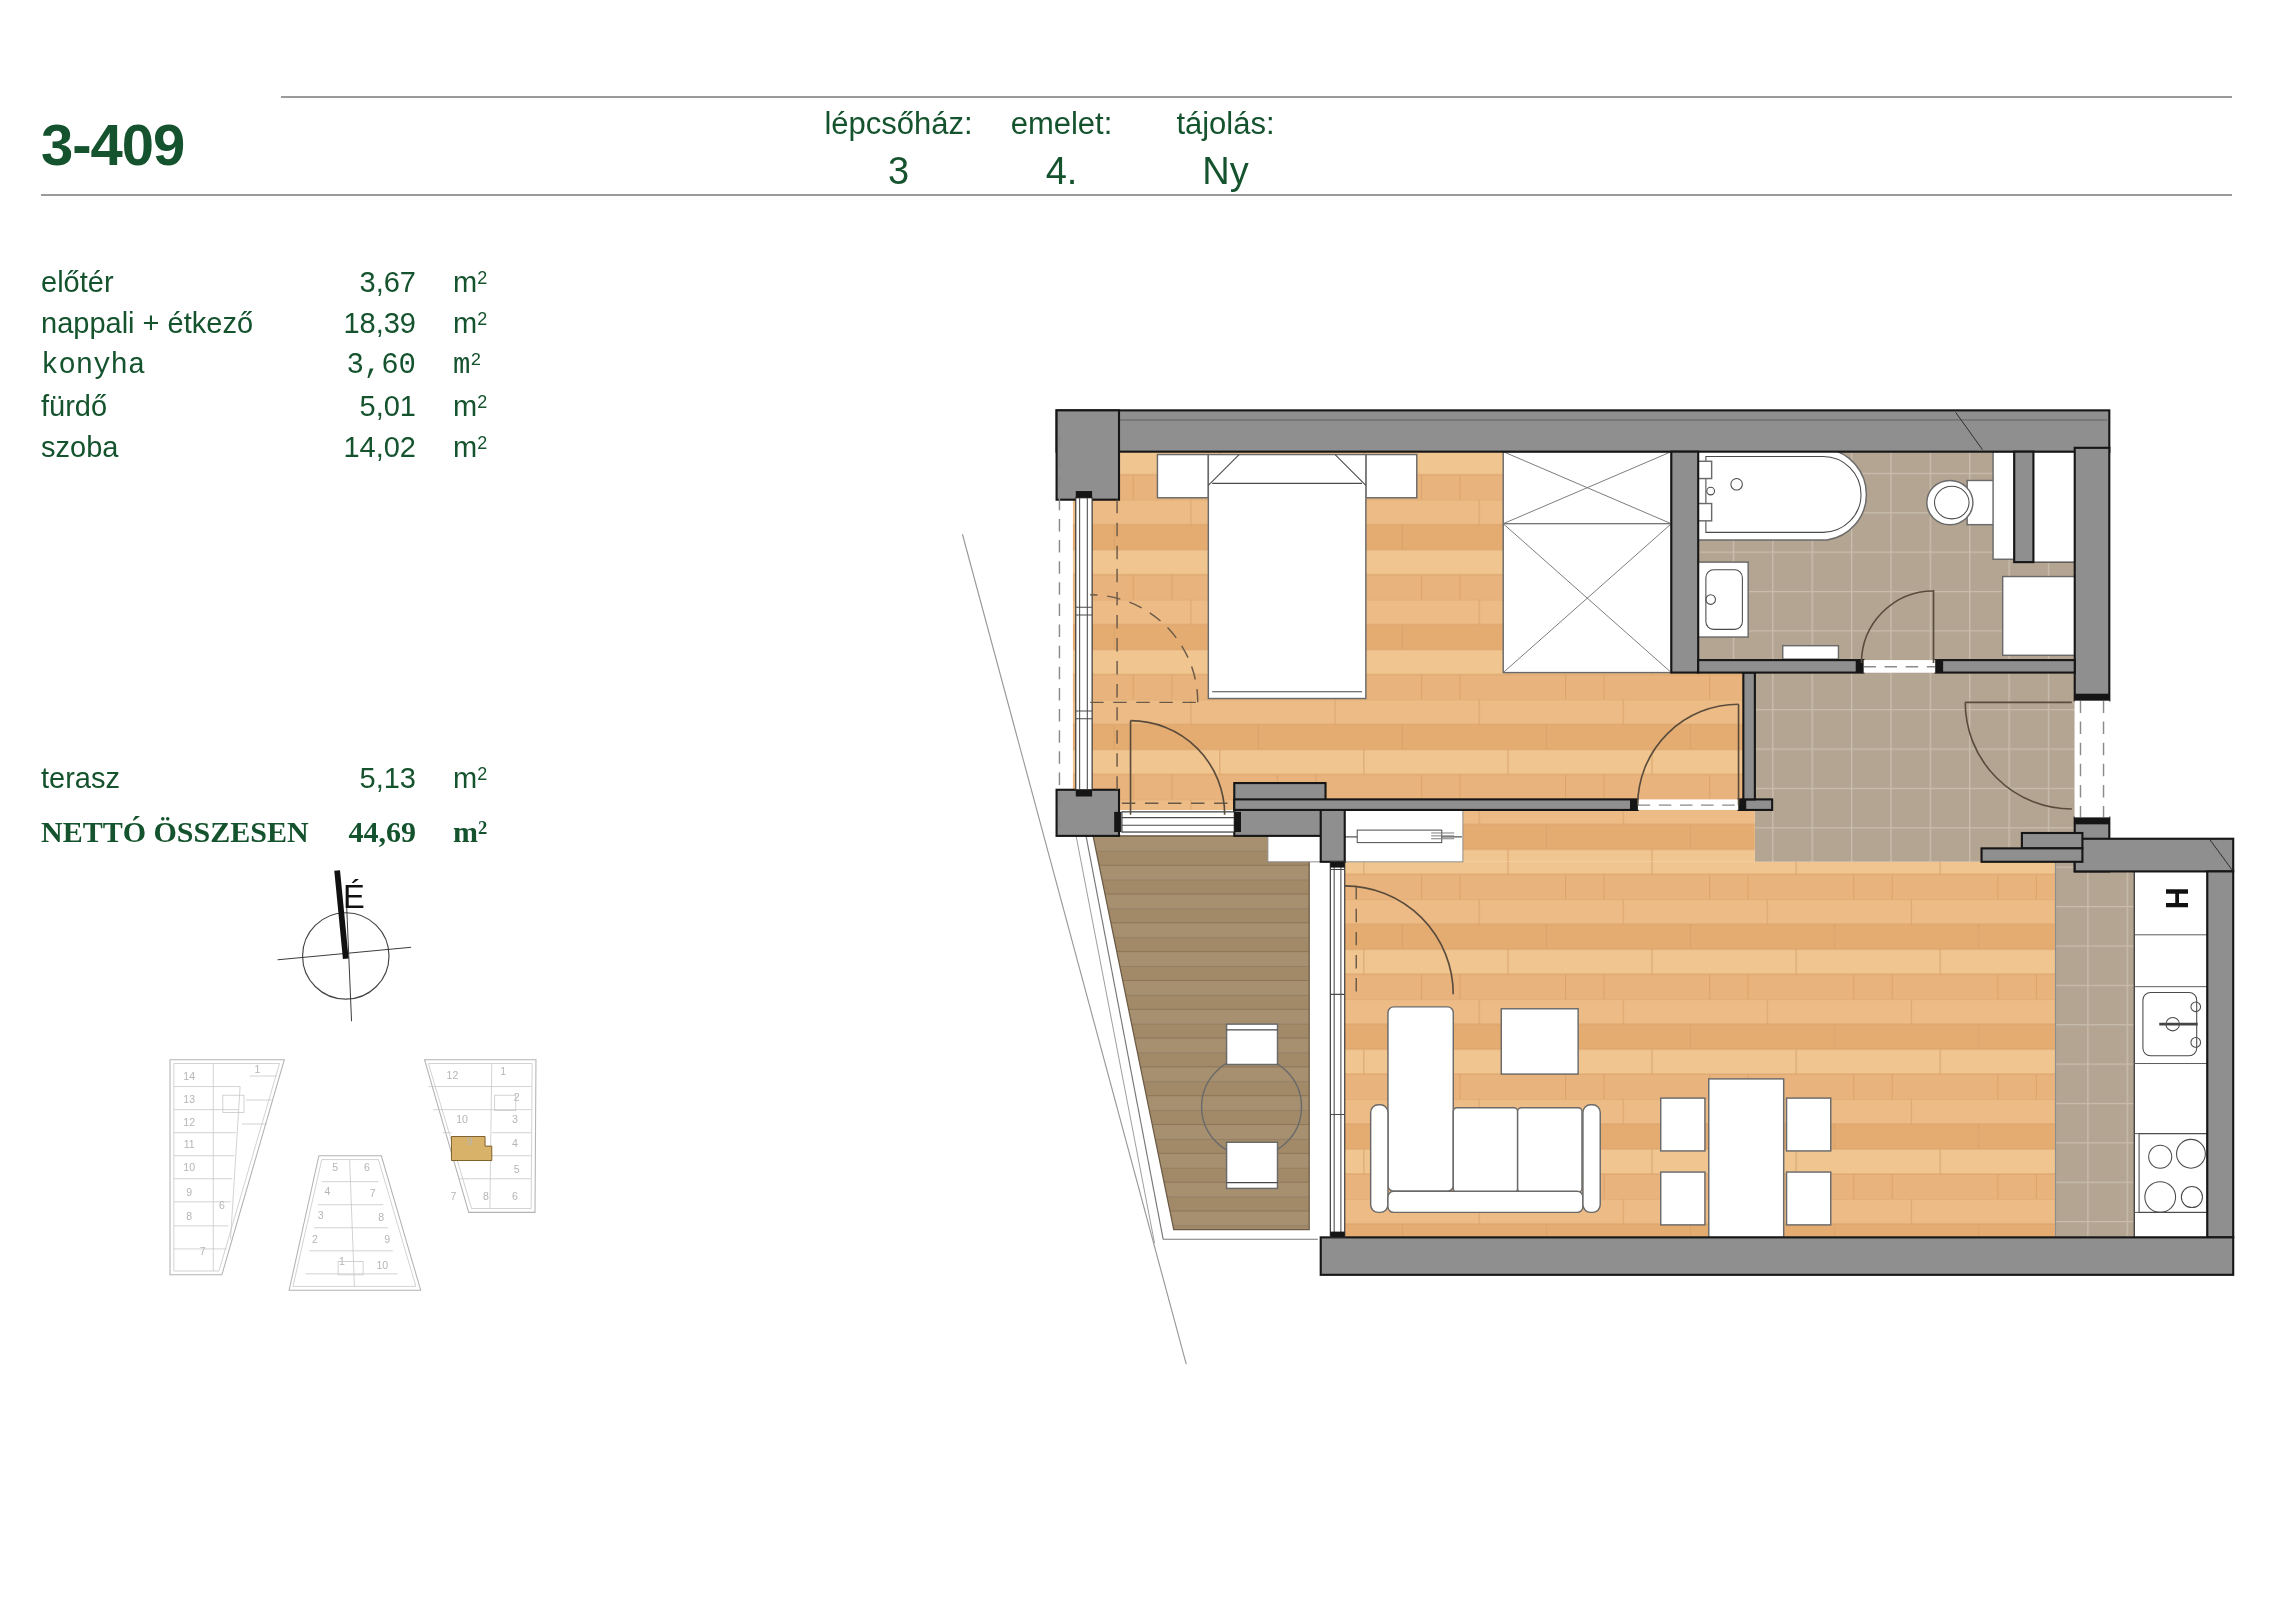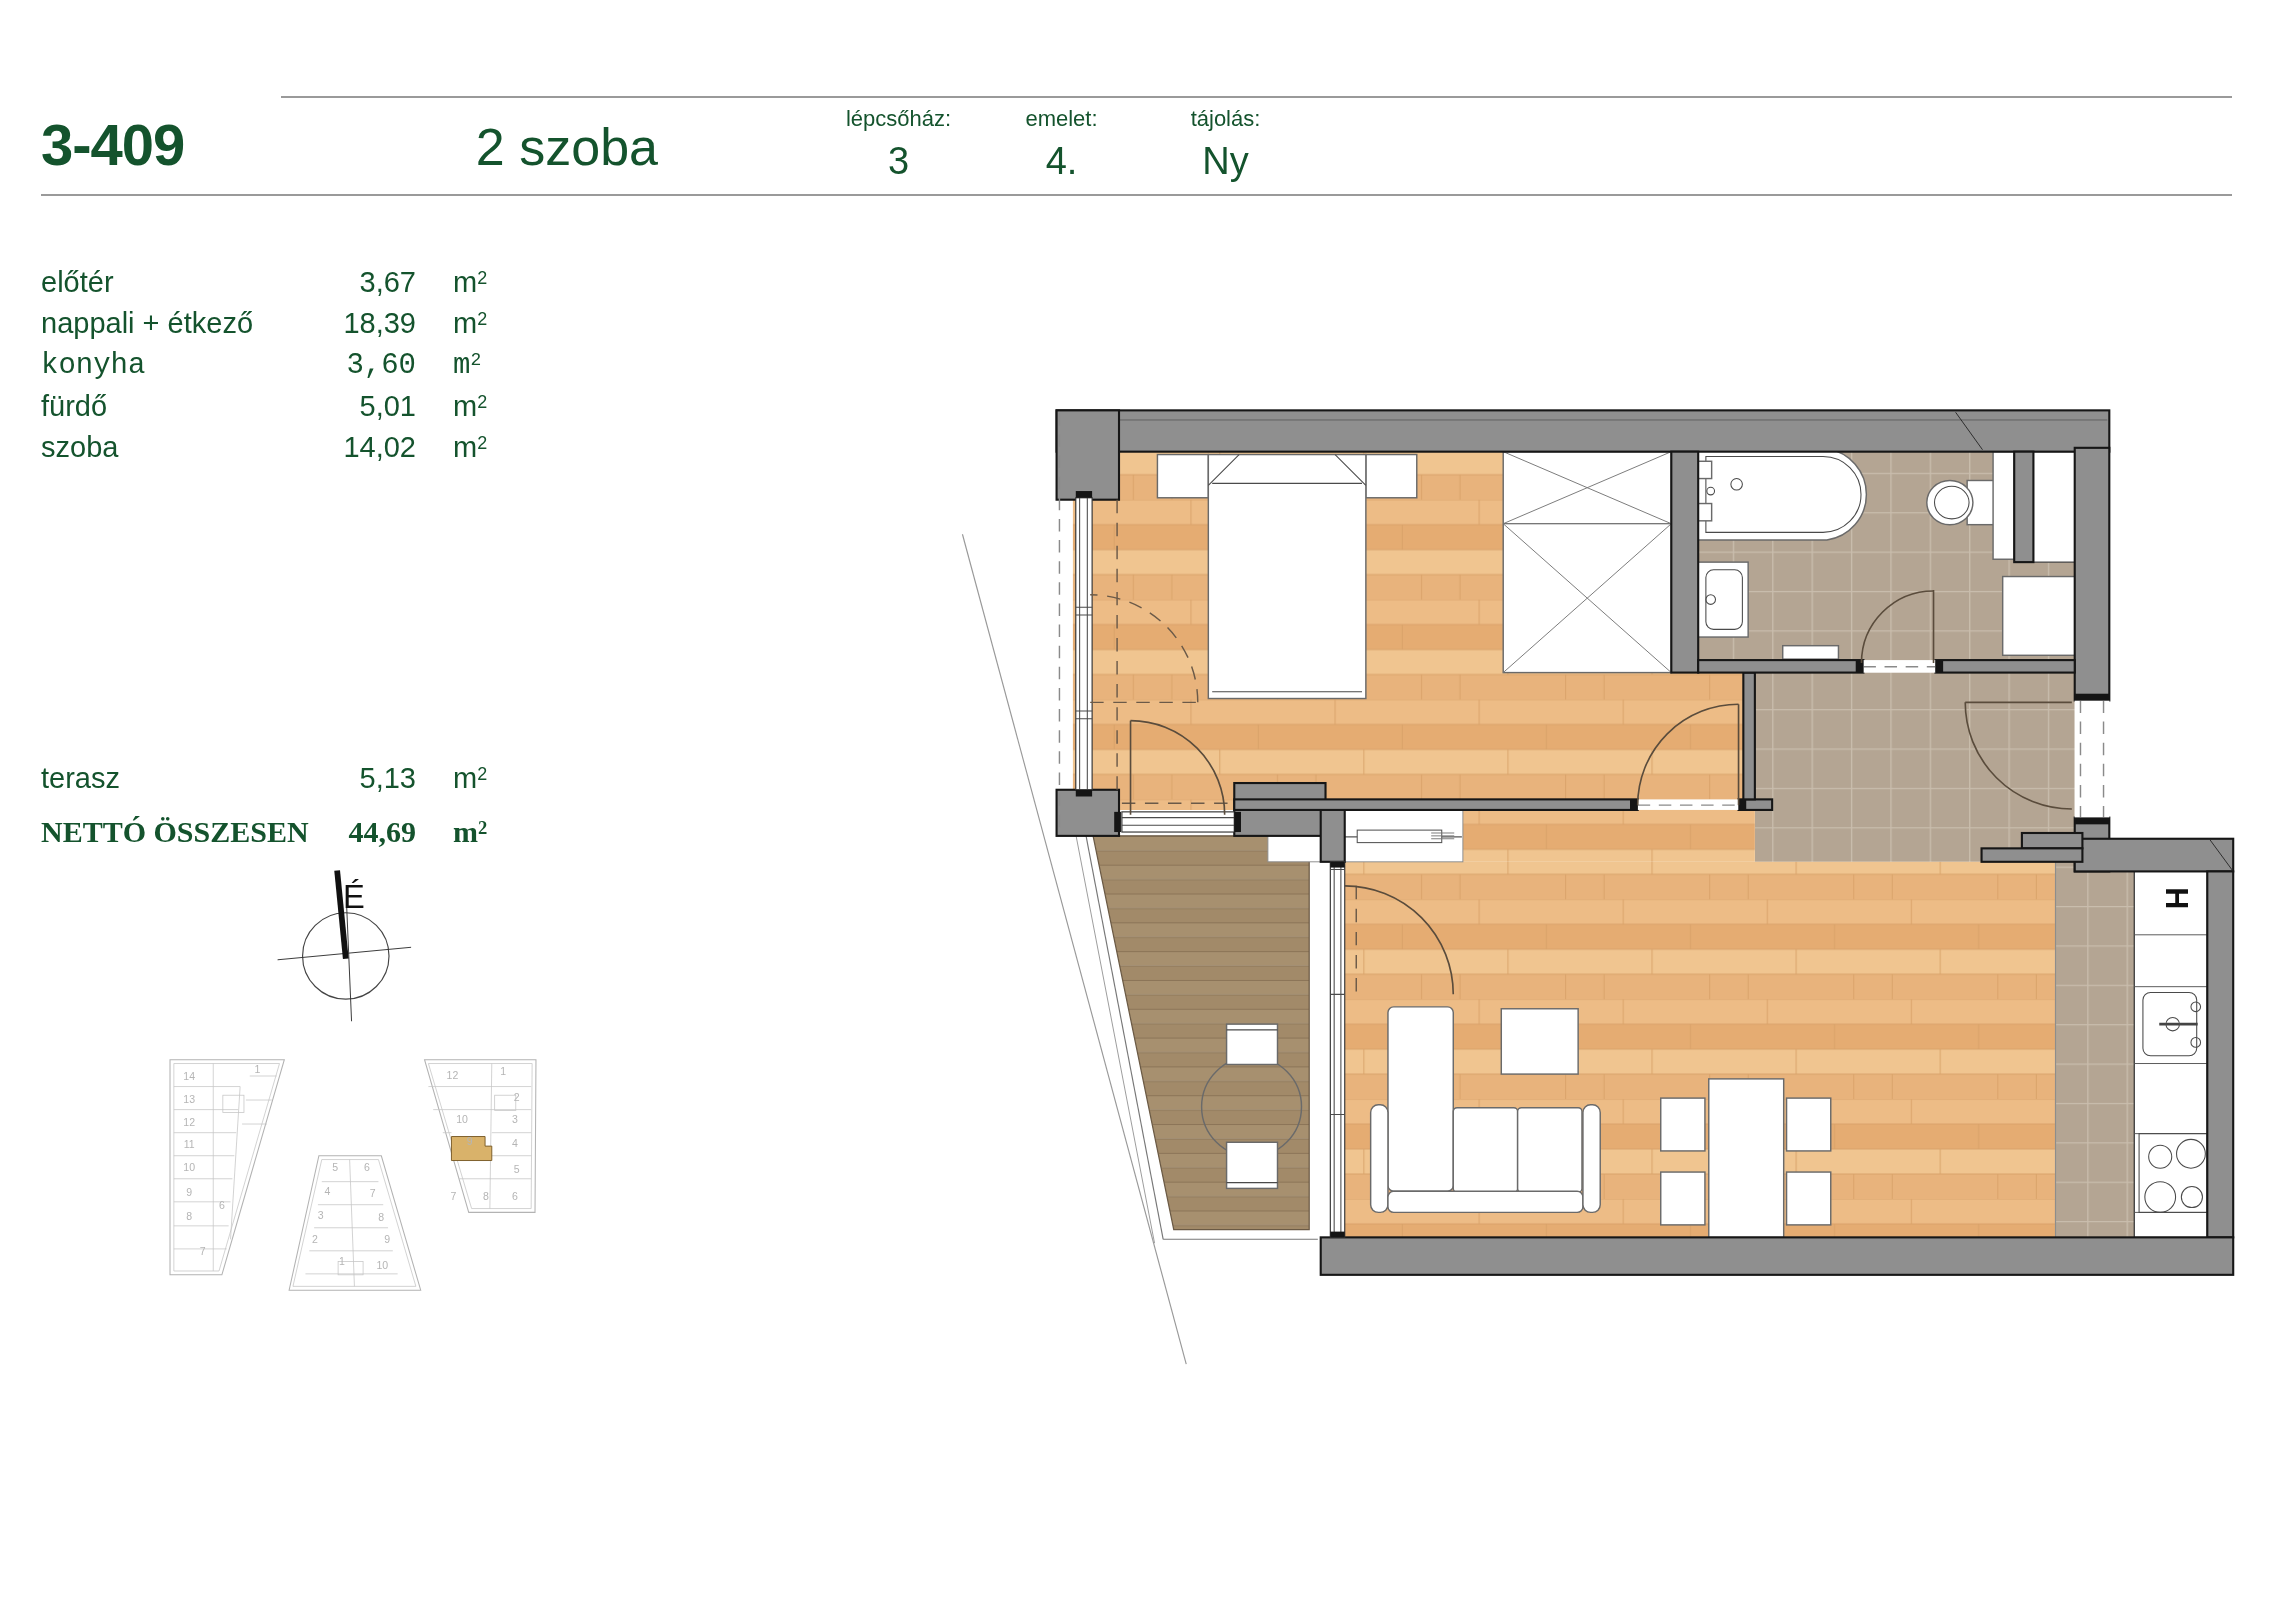--- a/index.html
+++ b/index.html
@@ -3,21 +3,21 @@
 <meta charset="utf-8">
 <style>
   html,body{margin:0;padding:0;background:#fff;}
   #page{position:relative;width:2287px;height:1617px;background:#fff;overflow:hidden;
         font-family:"Liberation Sans","DejaVu Sans",sans-serif;color:#14532d;}
   .abs{position:absolute;}
   .hline{position:absolute;height:1.9px;background:#9a9a9a;}
   #title{left:41px;top:111px;font-size:58px;font-weight:bold;letter-spacing:-1px;}
   #subtitle{left:365px;top:117px;width:293px;text-align:right;font-size:52px;}
   .hdrcol{position:absolute;width:183px;text-align:center;}
-  .hdrlabel{font-size:22px;}
+  .hdrlabel{font-size:31px;}
   .hdrvalue{font-size:38px;margin-top:7.7px;}
   .row{position:absolute;left:41px;width:480px;height:38px;font-size:29px;margin-top:43px;}
   .rname{position:absolute;left:0;top:0;}
   .rval{position:absolute;left:183px;width:192px;text-align:right;top:0;}
   .runit{position:absolute;left:412px;top:0;}
   sup,.sup{font-size:62%;position:relative;top:-0.42em;}
   .bold{font-weight:bold;font-family:Liberation Serif, serif;}
   
   .wall{fill:#8f8f8f;stroke:#161616;stroke-width:2.2;}
   .furn{fill:#ffffff;stroke:#6a6a6a;stroke-width:1.5;}
@@ -34,21 +34,20 @@
 </style>
 </head>
 <body>
 
 <div id="page">
 
   <div class="hline" style="left:281px;top:96px;width:1951px;"></div>
   <div class="hline" style="left:41px;top:194px;width:2191px;"></div>
 
   <div id="title" class="abs">3-409</div>
-  <div id="subtitle" class="abs">2 szoba</div>
 
   <div class="hdrcol" style="left:807px;top:106px;">
     <div class="hdrlabel">lépcsőház:</div>
     <div class="hdrvalue">3</div>
   </div>
   <div class="hdrcol" style="left:970px;top:106px;">
     <div class="hdrlabel">emelet:</div>
     <div class="hdrvalue">4.</div>
   </div>
   <div class="hdrcol" style="left:1134px;top:106px;">

